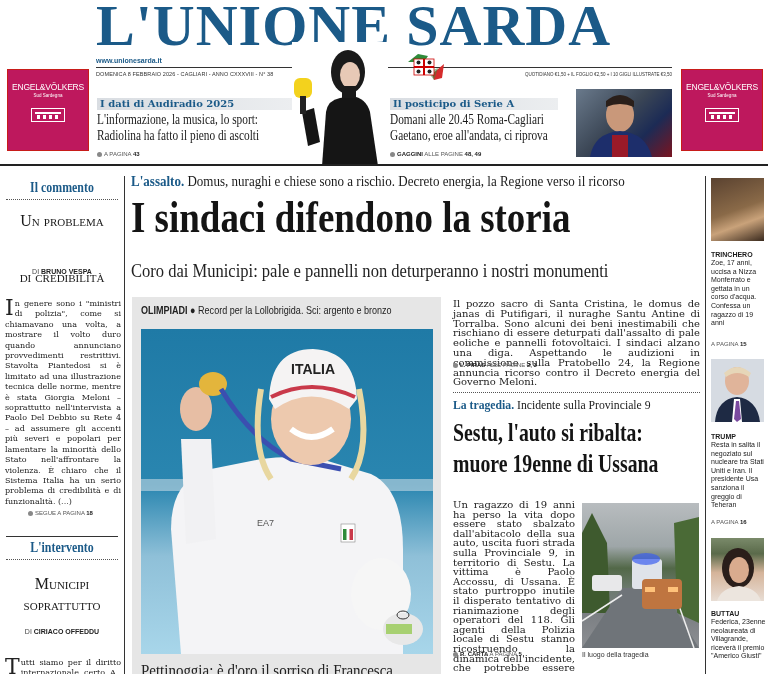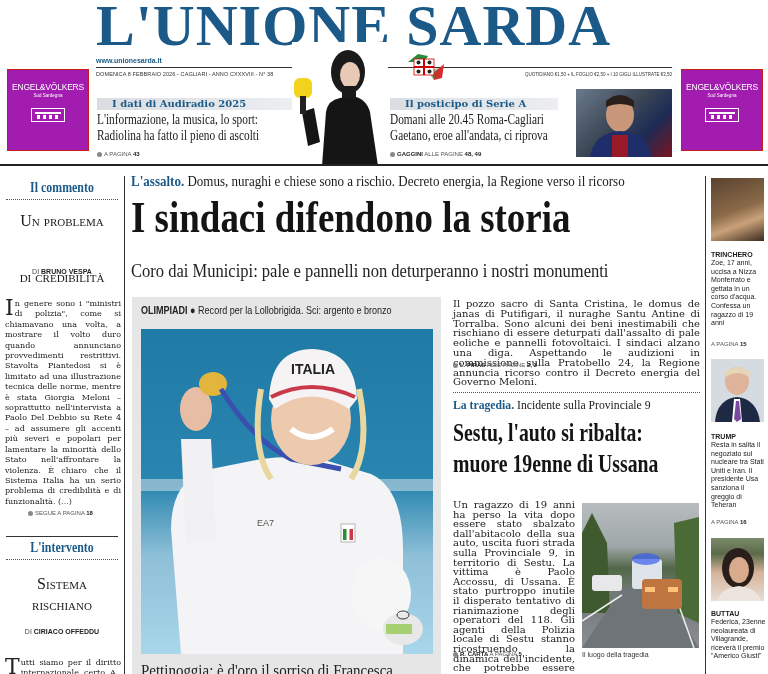--- a/index.html
+++ b/index.html
@@ -14,33 +14,33 @@
   }
   .site-url { position: absolute; left: 96px; top: 57px; font-family: "Liberation Sans", sans-serif; font-size: 7px; font-weight: bold; color: #1b5a88; }
   .rule-top { position: absolute; left: 96px; top: 67px; width: 576px; height: 1px; background: #333; }
   .dateline { position: absolute; left: 96px; top: 71px; font-family: "Liberation Sans", sans-serif; font-size: 5.5px; color: #333; letter-spacing: 0.1px; }
   .prices { position: absolute; right: 96px; top: 72px; font-family: "Liberation Sans", sans-serif; font-size: 4.5px; color: #333; }
 
   .flag-logo { position: absolute; left: 404px; top: 52px; width: 42px; height: 30px; }
 
   
   .ad-box {
-    position: absolute; top: 69px; width: 82px; height: 82px; background: #a21caf;
+    position: absolute; top: 69px; width: 82px; height: 82px; background: #be185d;
     border: 1px solid #c81c1a; color: #fff; font-family: "Liberation Sans", sans-serif; text-align: center;
   }
   .ad-box .brand { margin-top: 12px; font-size: 8.5px; letter-spacing: -0.2px; }
   .ad-box .sub { font-size: 4.5px; margin-top: 1px; }
   .ad-box .house { margin: 10px auto 0; width: 34px; height: 14px; border: 1px solid #fff; position: relative; }
   .ad-box .house::before { content: ""; position: absolute; left: 3px; right: 3px; top: 3px; height: 2px; background: #fff; }
   .ad-box .house::after { content: ""; position: absolute; left: 5px; right: 5px; bottom: 2px; height: 4px; background: repeating-linear-gradient(90deg, #fff 0 3px, transparent 3px 6px); }
 
   
   .teaser-kicker {
     position: absolute; height: 12px; background: linear-gradient(90deg, #d9dde2, #eceef0);
-    font-family: "DejaVu Serif", serif; font-weight: bold; font-size: 10px; color: #1b5a88; padding-left: 15px; line-height: 12px;
+    font-family: "DejaVu Serif", serif; font-weight: bold; font-size: 10px; color: #1b5a88; padding-left: 3px; line-height: 12px;
   }
   .teaser-headline {
     position: absolute; font-family: "Liberation Serif", serif; font-size: 14.5px; line-height: 16px; color: #1a1a1a;
     transform: scaleX(0.78); transform-origin: left top; white-space: nowrap;
   }
   .teaser-ref { position: absolute; font-family: "Liberation Sans", sans-serif; font-size: 6px; color: #555; }
   .teaser-ref b { color: #222; }
   .dot { display: inline-block; width: 5px; height: 5px; border-radius: 50%; background: #888; margin-right: 2px; vertical-align: middle; }
 
   .photo-singer { position: absolute; left: 292px; top: 42px; width: 96px; height: 124px; }
@@ -168,22 +168,22 @@
 <div class="body-text" style="left:5px; top:299px; width:116px; height:208px; overflow:hidden;">
   <span class="dropcap">I</span><span>n genere sono i "ministri di polizia", come si chiamavano una volta, a mostrare il volto duro quando annunciano provvedimenti restrittivi. Stavolta Piantedosi si è limitato ad una illustrazione tecnica delle norme, mentre è stata Giorgia Meloni – soprattutto nell'intervista a Paolo Del Debbio su Rete 4 – ad assumere gli accenti più severi e popolari per lamentare la minorità dello Stato nell'affrontare la violenza. È chiaro che il Sistema Italia ha un serio problema di credibilità e di funzionalità. (...)</span>
 </div>
 <div class="see-more" style="left:28px; top:510px;">
   <span class="dot"></span><span>SEGUE A PAGINA</span> <b>18</b>
 </div>
 
 <div class="dotted-rule" style="top:536px; border-top:1px solid #333;"></div>
 <div class="section-label" style="top:540px;">L'intervento</div>
 <div class="dotted-rule" style="top:559px;"></div>
-<div class="col-title" style="top:574px;">Sistema</div>
-<div class="col-title" style="top:595px;">rischiano</div>
+<div class="col-title" style="top:574px;">Municipi</div>
+<div class="col-title" style="top:595px;">soprattutto</div>
 <div class="byline" style="top:628px;">
   <span>DI</span> <b>CIRIACO OFFEDDU</b>
 </div>
 <div class="body-text" style="left:5px; top:658px; width:116px; height:16px; overflow:hidden;">
   <span class="dropcap">T</span><span>utti siamo per il diritto internazionale, certo. A</span>
 </div>
 
 <div class="kicker-main">
   <span class="k">L'assalto.</span> <span>Domus, nuraghi e chiese sono a rischio. Decreto energia, la Regione verso il ricorso</span>
 </div>

